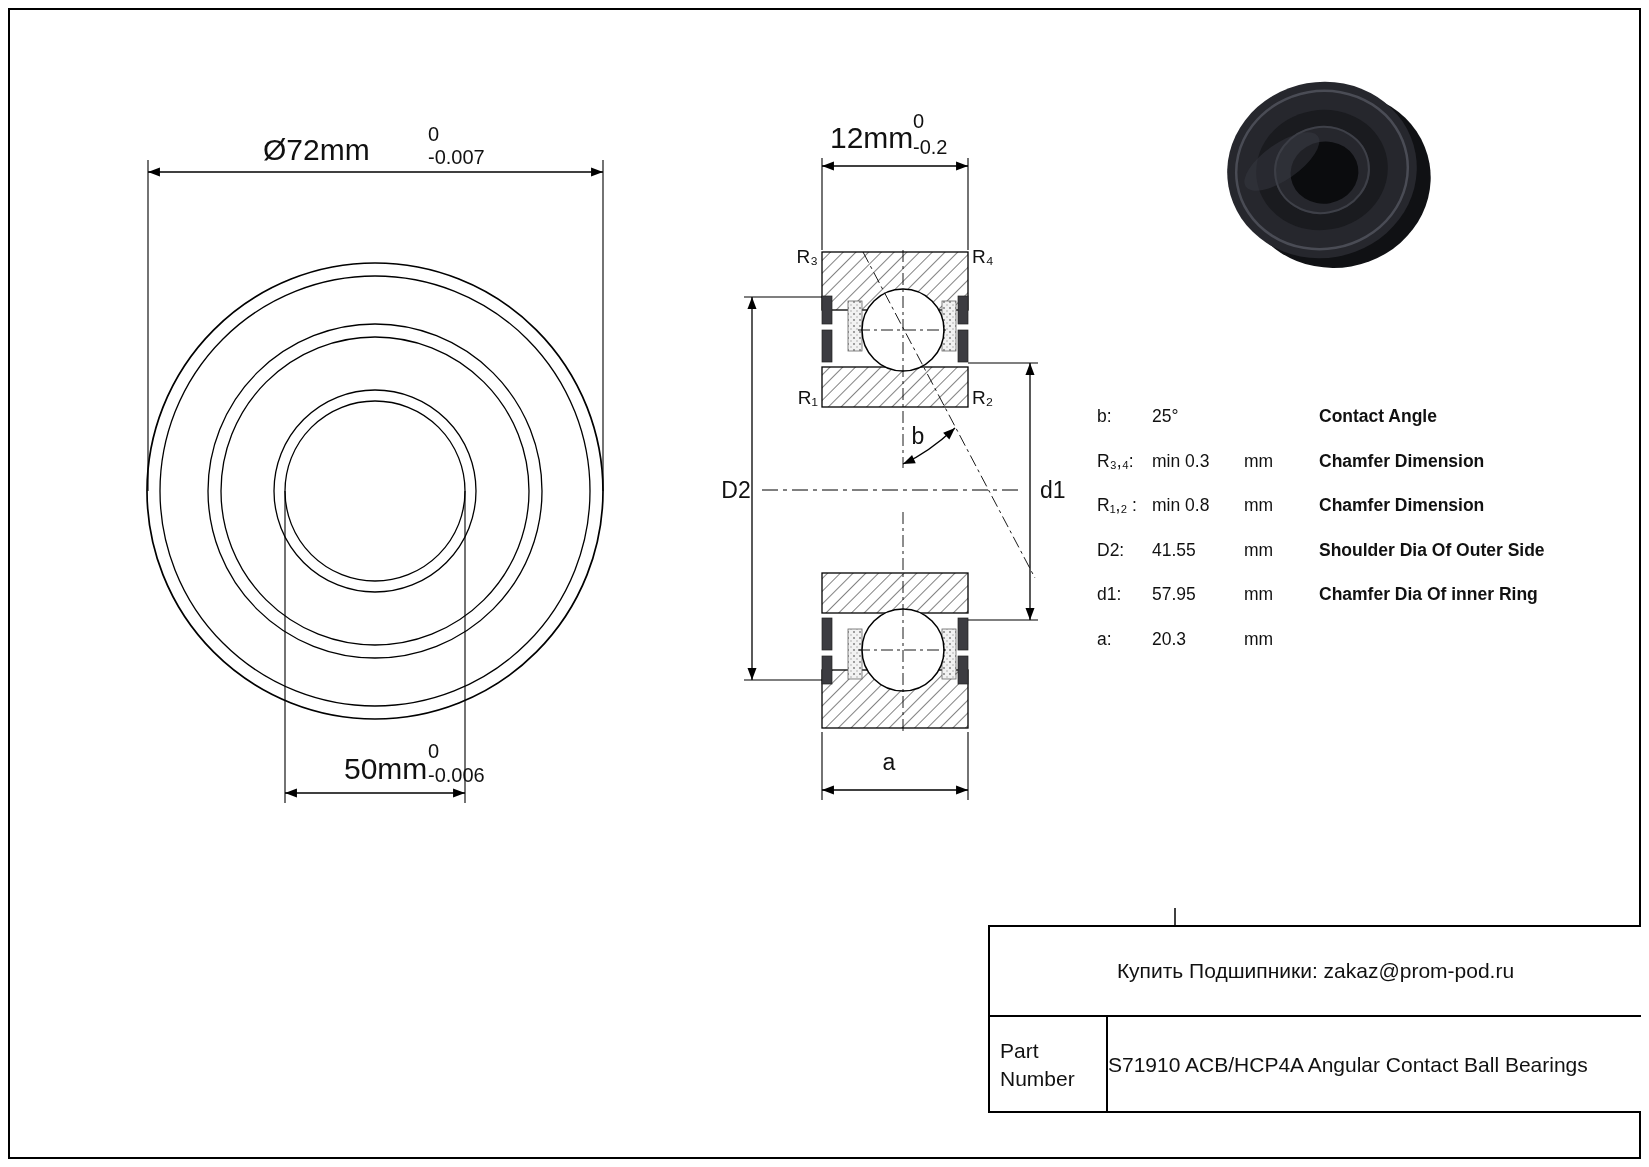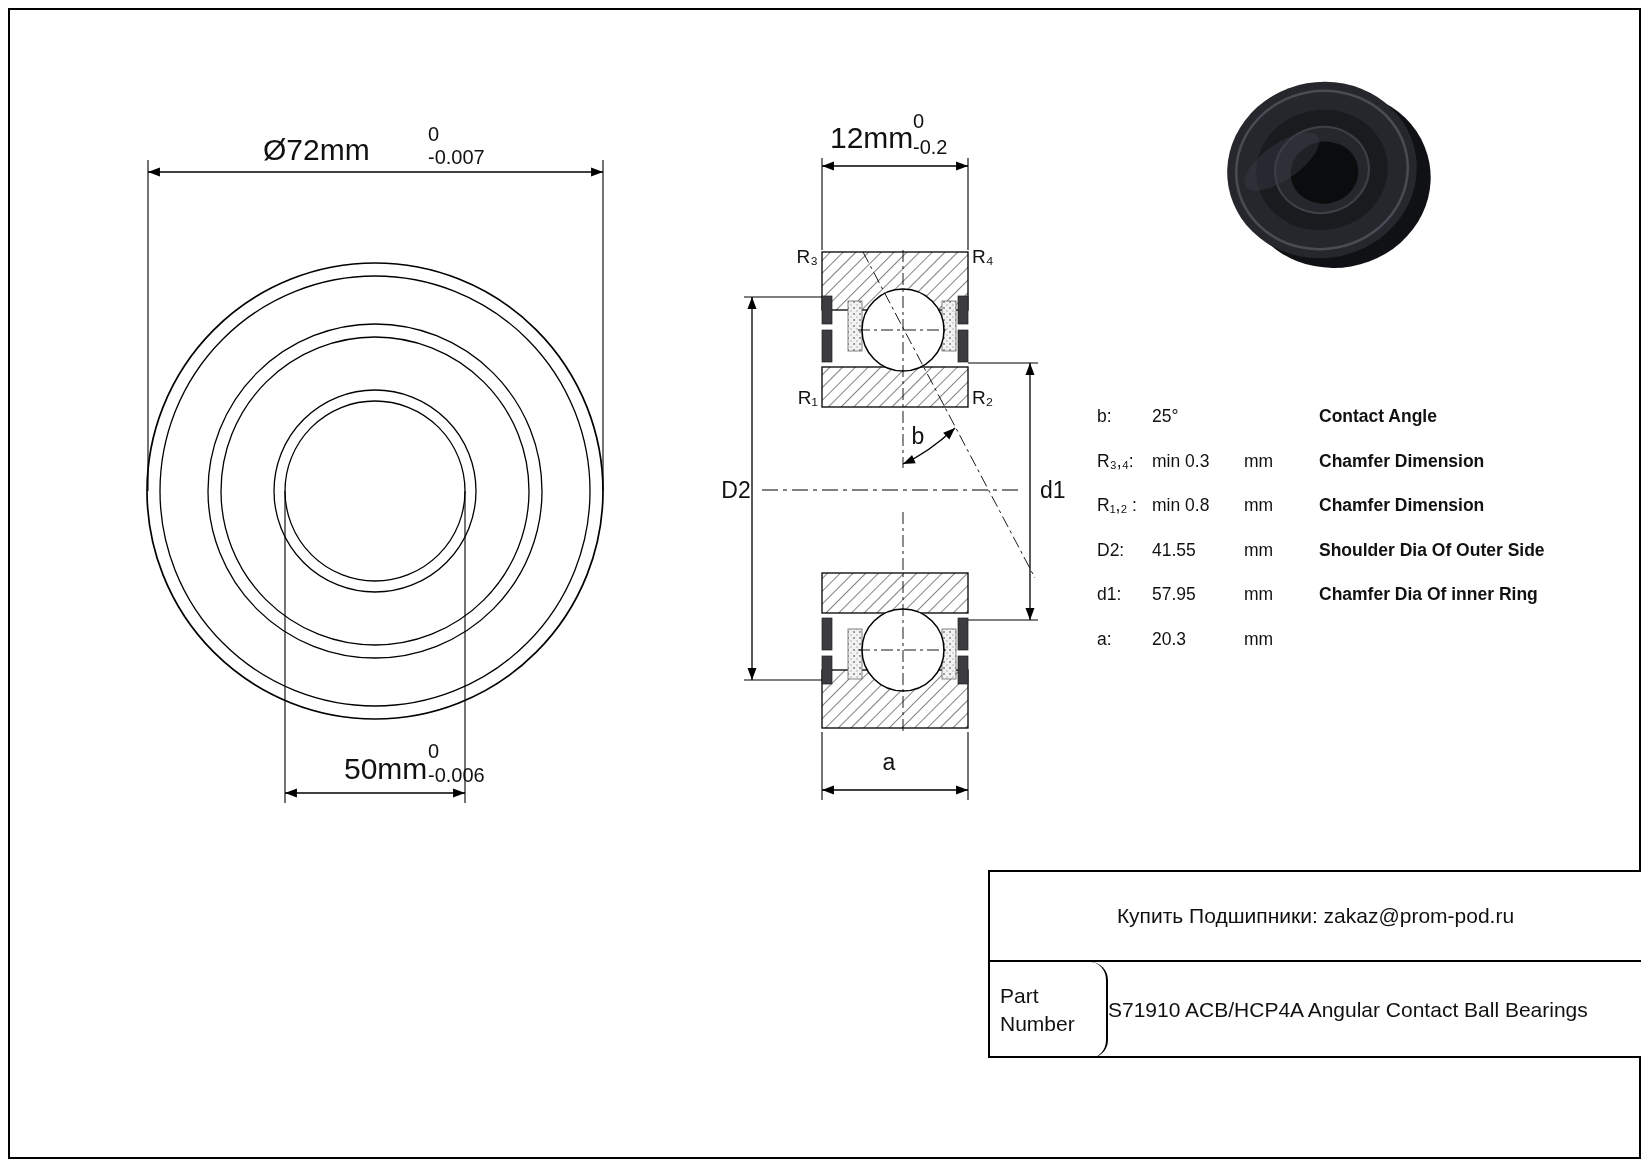--- a/index.html
+++ b/index.html
@@ -26,28 +26,28 @@
   .t-axis{font-size:23px;}
   .tick{stroke:#000;stroke-width:1.5;}
 
   
   .spec-table{position:absolute;left:1097px;top:406px;width:540px;}
   .spec-row{display:grid;grid-template-columns:55px 92px 75px 238px;
             min-height:44.5px;align-items:start;font-size:17.5px;line-height:1.25;}
   .sp-desc{max-width:238px;font-weight:bold;}
 
   
-  .footer-box{position:absolute;left:988px;top:870px;width:653px;height:188px;
+  .footer-box{position:absolute;left:988px;top:925px;width:653px;height:188px;
               border-left:2px solid #000;border-top:2px solid #000;border-bottom:2px solid #000;
               box-sizing:border-box;background:#fff;}
   .contact-cell{height:88px;display:flex;align-items:center;justify-content:center;
                 font-size:21px;border-bottom:2px solid #000;}
   .part-row{height:96px;display:flex;}
   .part-label{width:106px;border-right:2px solid #000;font-size:21px;display:flex;
-              align-items:center;padding-left:10px;line-height:1.35;box-sizing:content-box;border-radius:18px;}
+              align-items:center;padding-left:10px;line-height:1.35;box-sizing:content-box;}
   .part-value{flex:1;display:flex;align-items:center;font-size:21px;white-space:nowrap;}
 </style>
 </head>
 <body>
 
 <div class="page">
   <div class="frame"></div>
 
   <svg class="drawing" viewBox="0 0 1649 1167">
     <defs>

